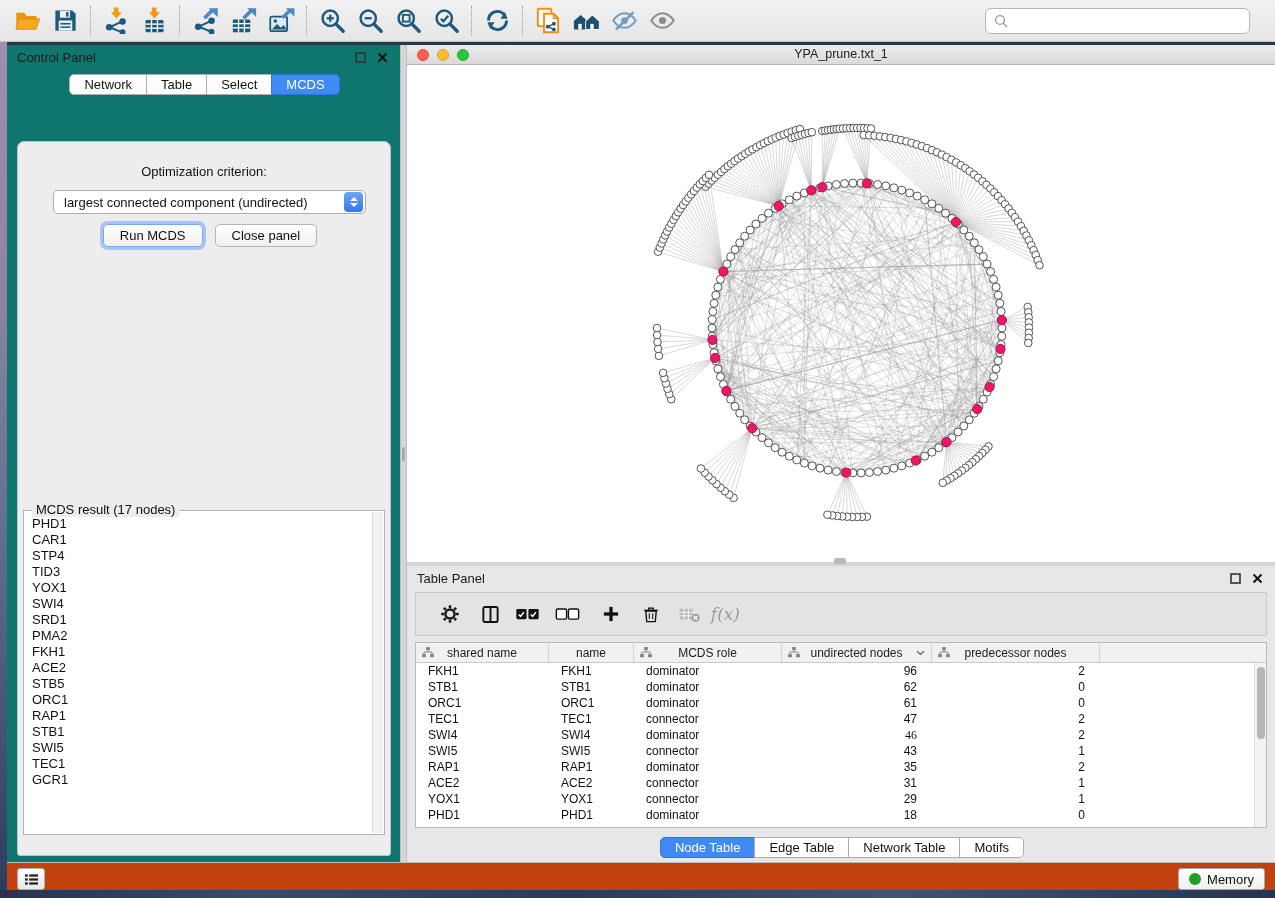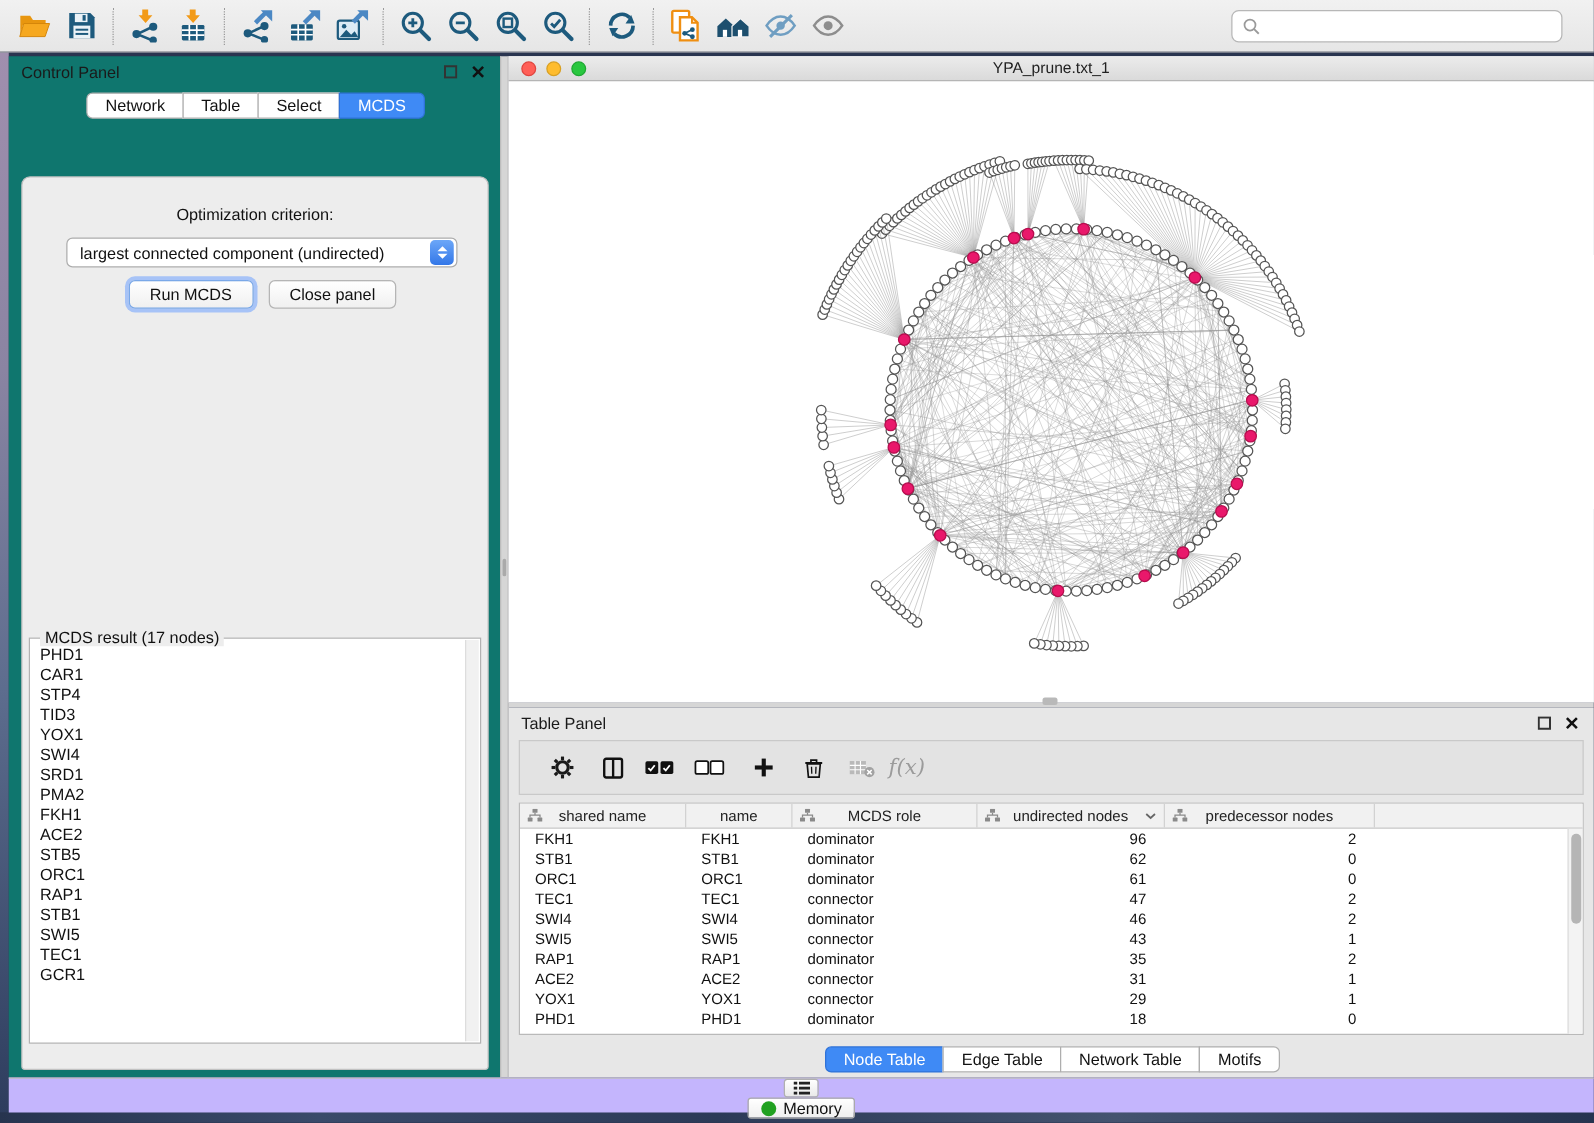--- a/index.html
+++ b/index.html
@@ -91,22 +91,22 @@
   #tbody { position:absolute; left:0; right:12px; top:20px; bottom:0; overflow:hidden; }
   .tr { display:flex; height:16px; }
   .td { font-size:12px; color:#111; line-height:16px; white-space:nowrap; overflow:hidden; }
   .td.left { padding-left:12px; text-align:left; }
   .td.num { text-align:right; padding-right:15px; }
   #tbl-vscroll { position:absolute; right:0; top:20px; bottom:0; width:12px; background:#f3f3f3; border-left:1px solid #ddd; }
   #tbl-vscroll .thumb { position:absolute; left:2px; top:4px; width:8px; height:72px; background:#b5b5b5; border-radius:4px; }
   #tp-tabs { position:absolute; left:0; right:0; top:266px; }
 
   
-  #status-bar { position:absolute; left:7px; top:862px; width:1268px; height:28px; background:#c4b5fd;
-    border-top:1px solid #bdbdbd; display:flex; align-items:center; padding:0 10px;flex-direction:column; }
+  #status-bar { position:absolute; left:7px; top:862px; width:1268px; height:28px; background:#c2410c;
+    border-top:1px solid #bdbdbd; display:flex; align-items:flex-end; padding:0 10px; }
   #list-btn { width:28px; height:22px; background:linear-gradient(#fff,#e9e9e9); border:1px solid #b0b0b0;
     border-radius:3px; display:flex; align-items:center; justify-content:center; }
   #status-bar .spacer { flex:1; }
   #memory-btn { height:22px; padding:0 10px; background:linear-gradient(#fff,#efefef); border:1px solid #aaa;
     border-radius:3px; display:flex; align-items:center; gap:6px; font-size:13px; color:#111; font-family:inherit; }
   #memory-btn .dot { width:12px; height:12px; border-radius:50%; background:#21a121; }
 </style>
 </head>
 <body>
 
@@ -1370,21 +1370,21 @@
           <div class="td left" style="width: 133px;">TEC1</div>
           <div class="td left" style="width: 85px;">TEC1</div>
           <div class="td left" style="width: 148px;">connector</div>
           <div class="td num" style="width: 150px;">47</div>
           <div class="td num" style="width: 168px;">2</div>
         </div>
         <div class="tr">
           <div class="td left" style="width: 133px;">SWI4</div>
           <div class="td left" style="width: 85px;">SWI4</div>
           <div class="td left" style="width: 148px;">dominator</div>
-          <div class="td num" style="width: 150px;">46</div>
+          <div class="td num" style="width: 150px; font-family: Liberation Serif, serif;">46</div>
           <div class="td num" style="width: 168px;">2</div>
         </div>
         <div class="tr">
           <div class="td left" style="width: 133px;">SWI5</div>
           <div class="td left" style="width: 85px;">SWI5</div>
           <div class="td left" style="width: 148px;">connector</div>
           <div class="td num" style="width: 150px;">43</div>
           <div class="td num" style="width: 168px;">1</div>
         </div>
         <div class="tr">

